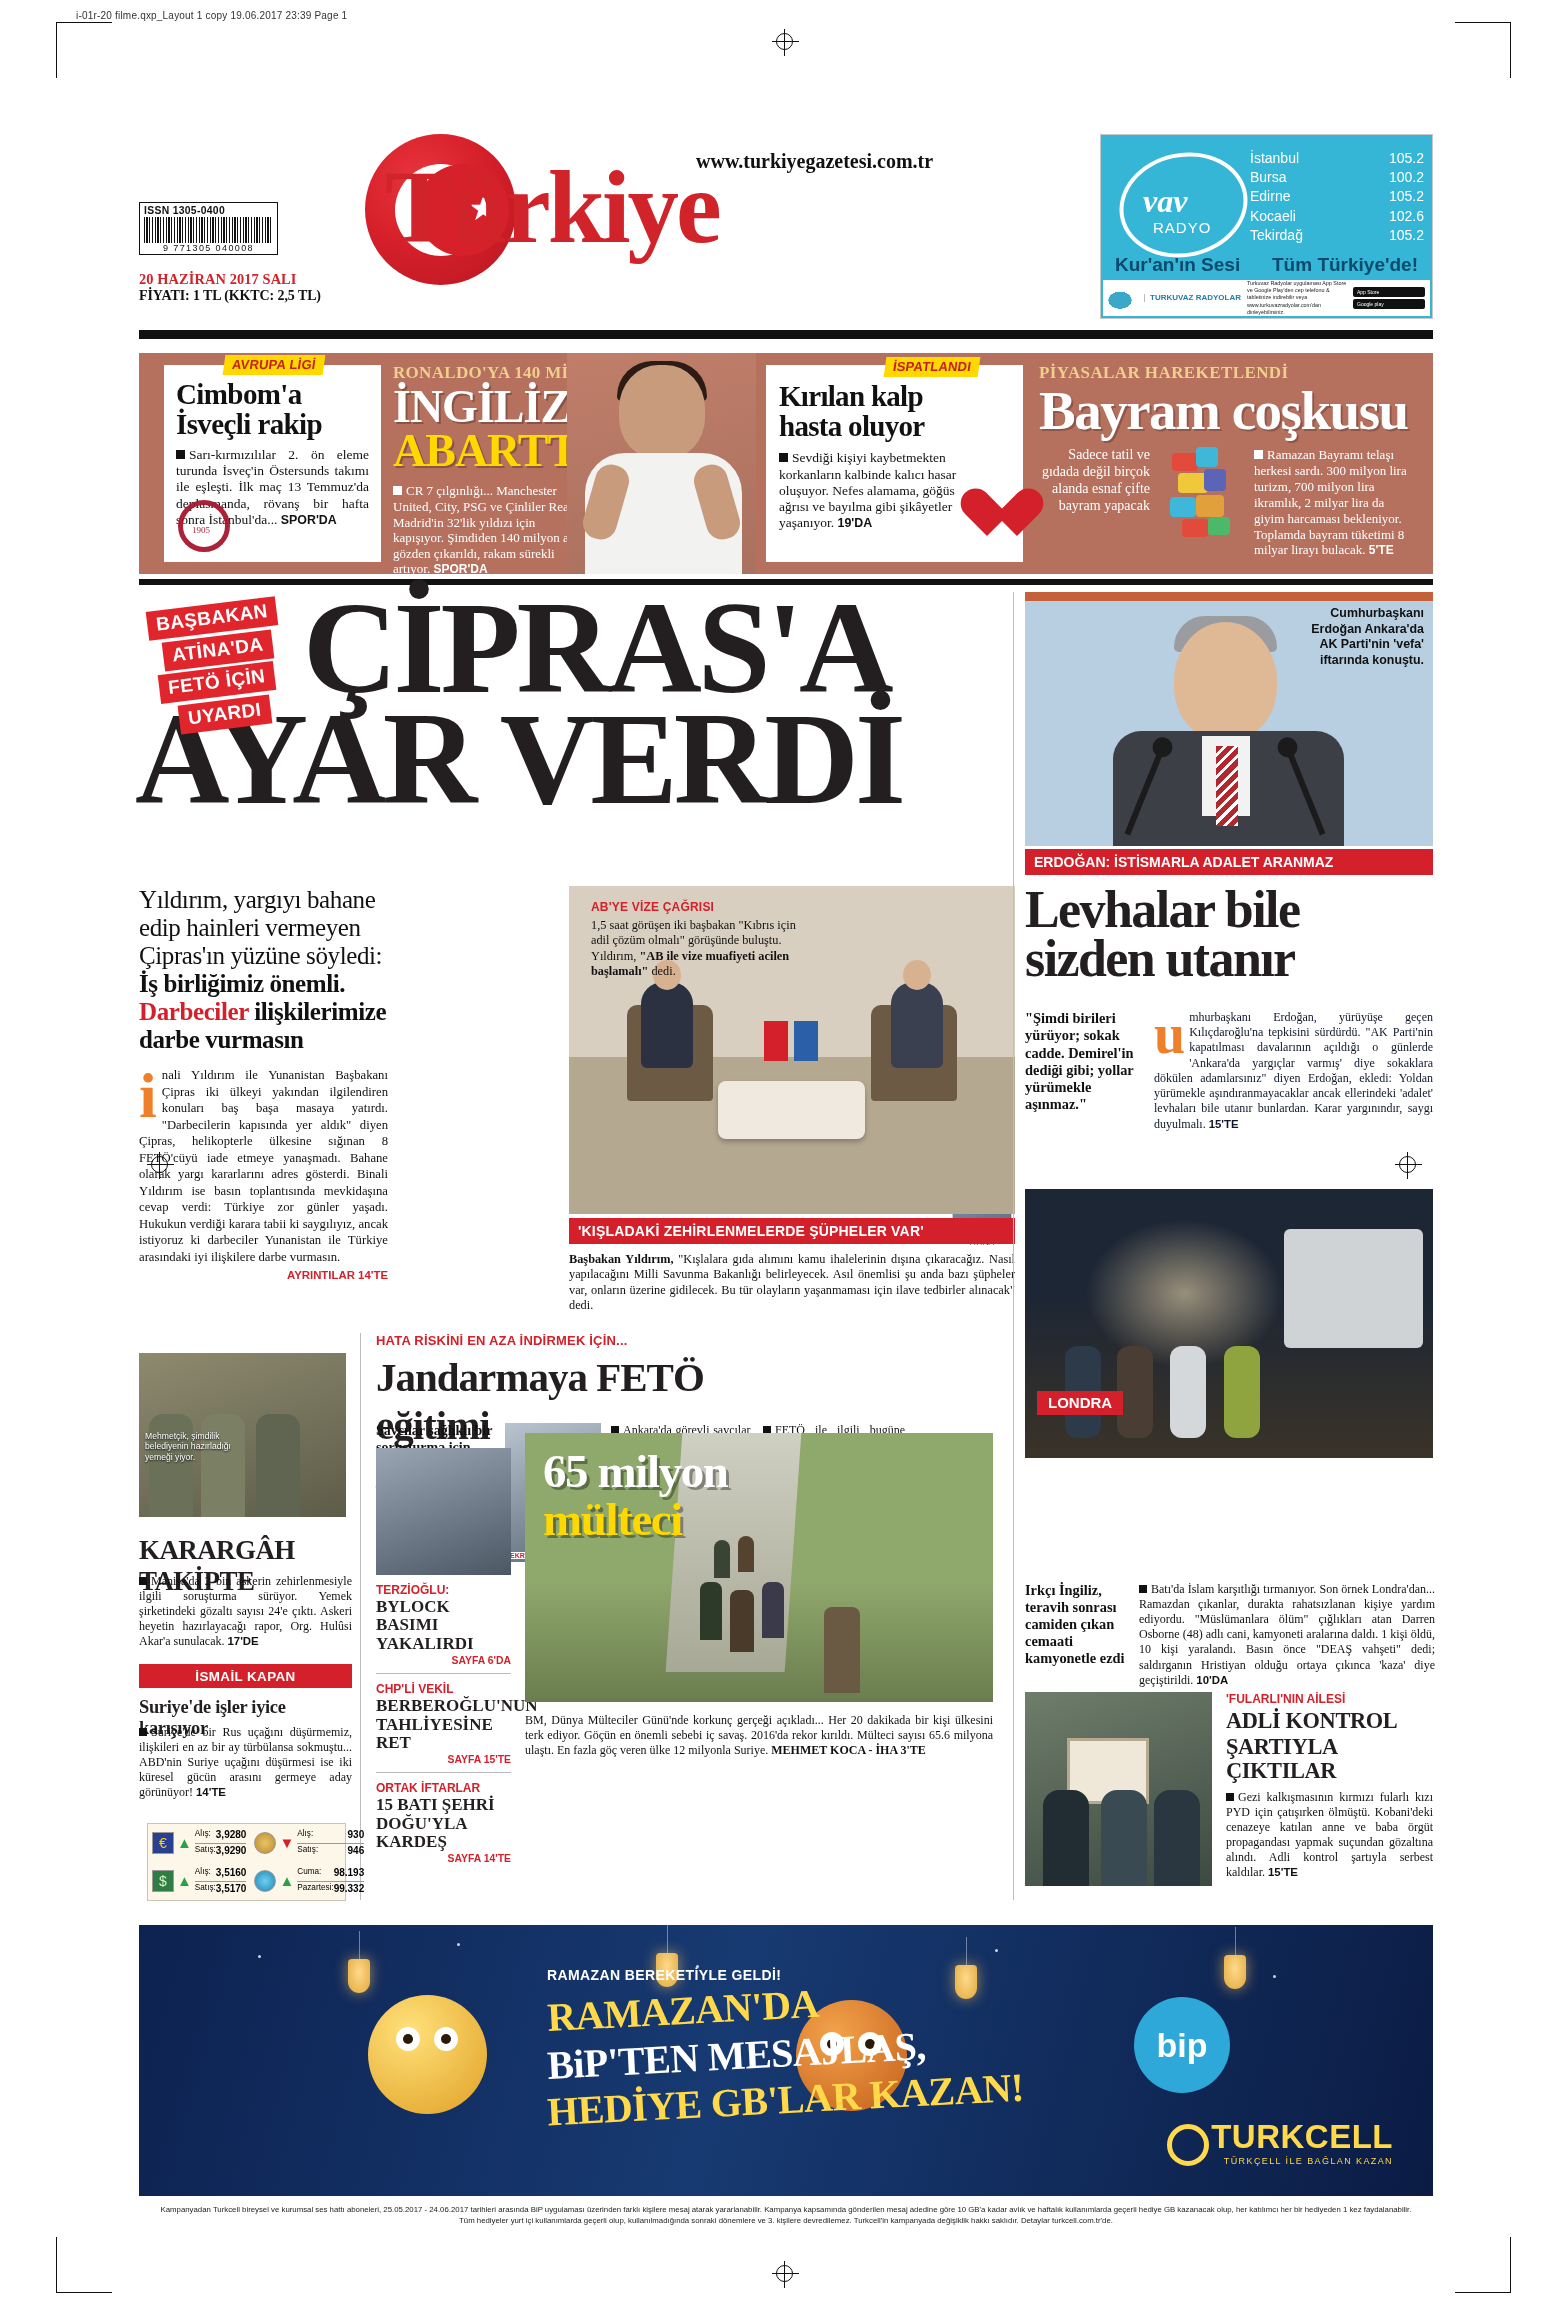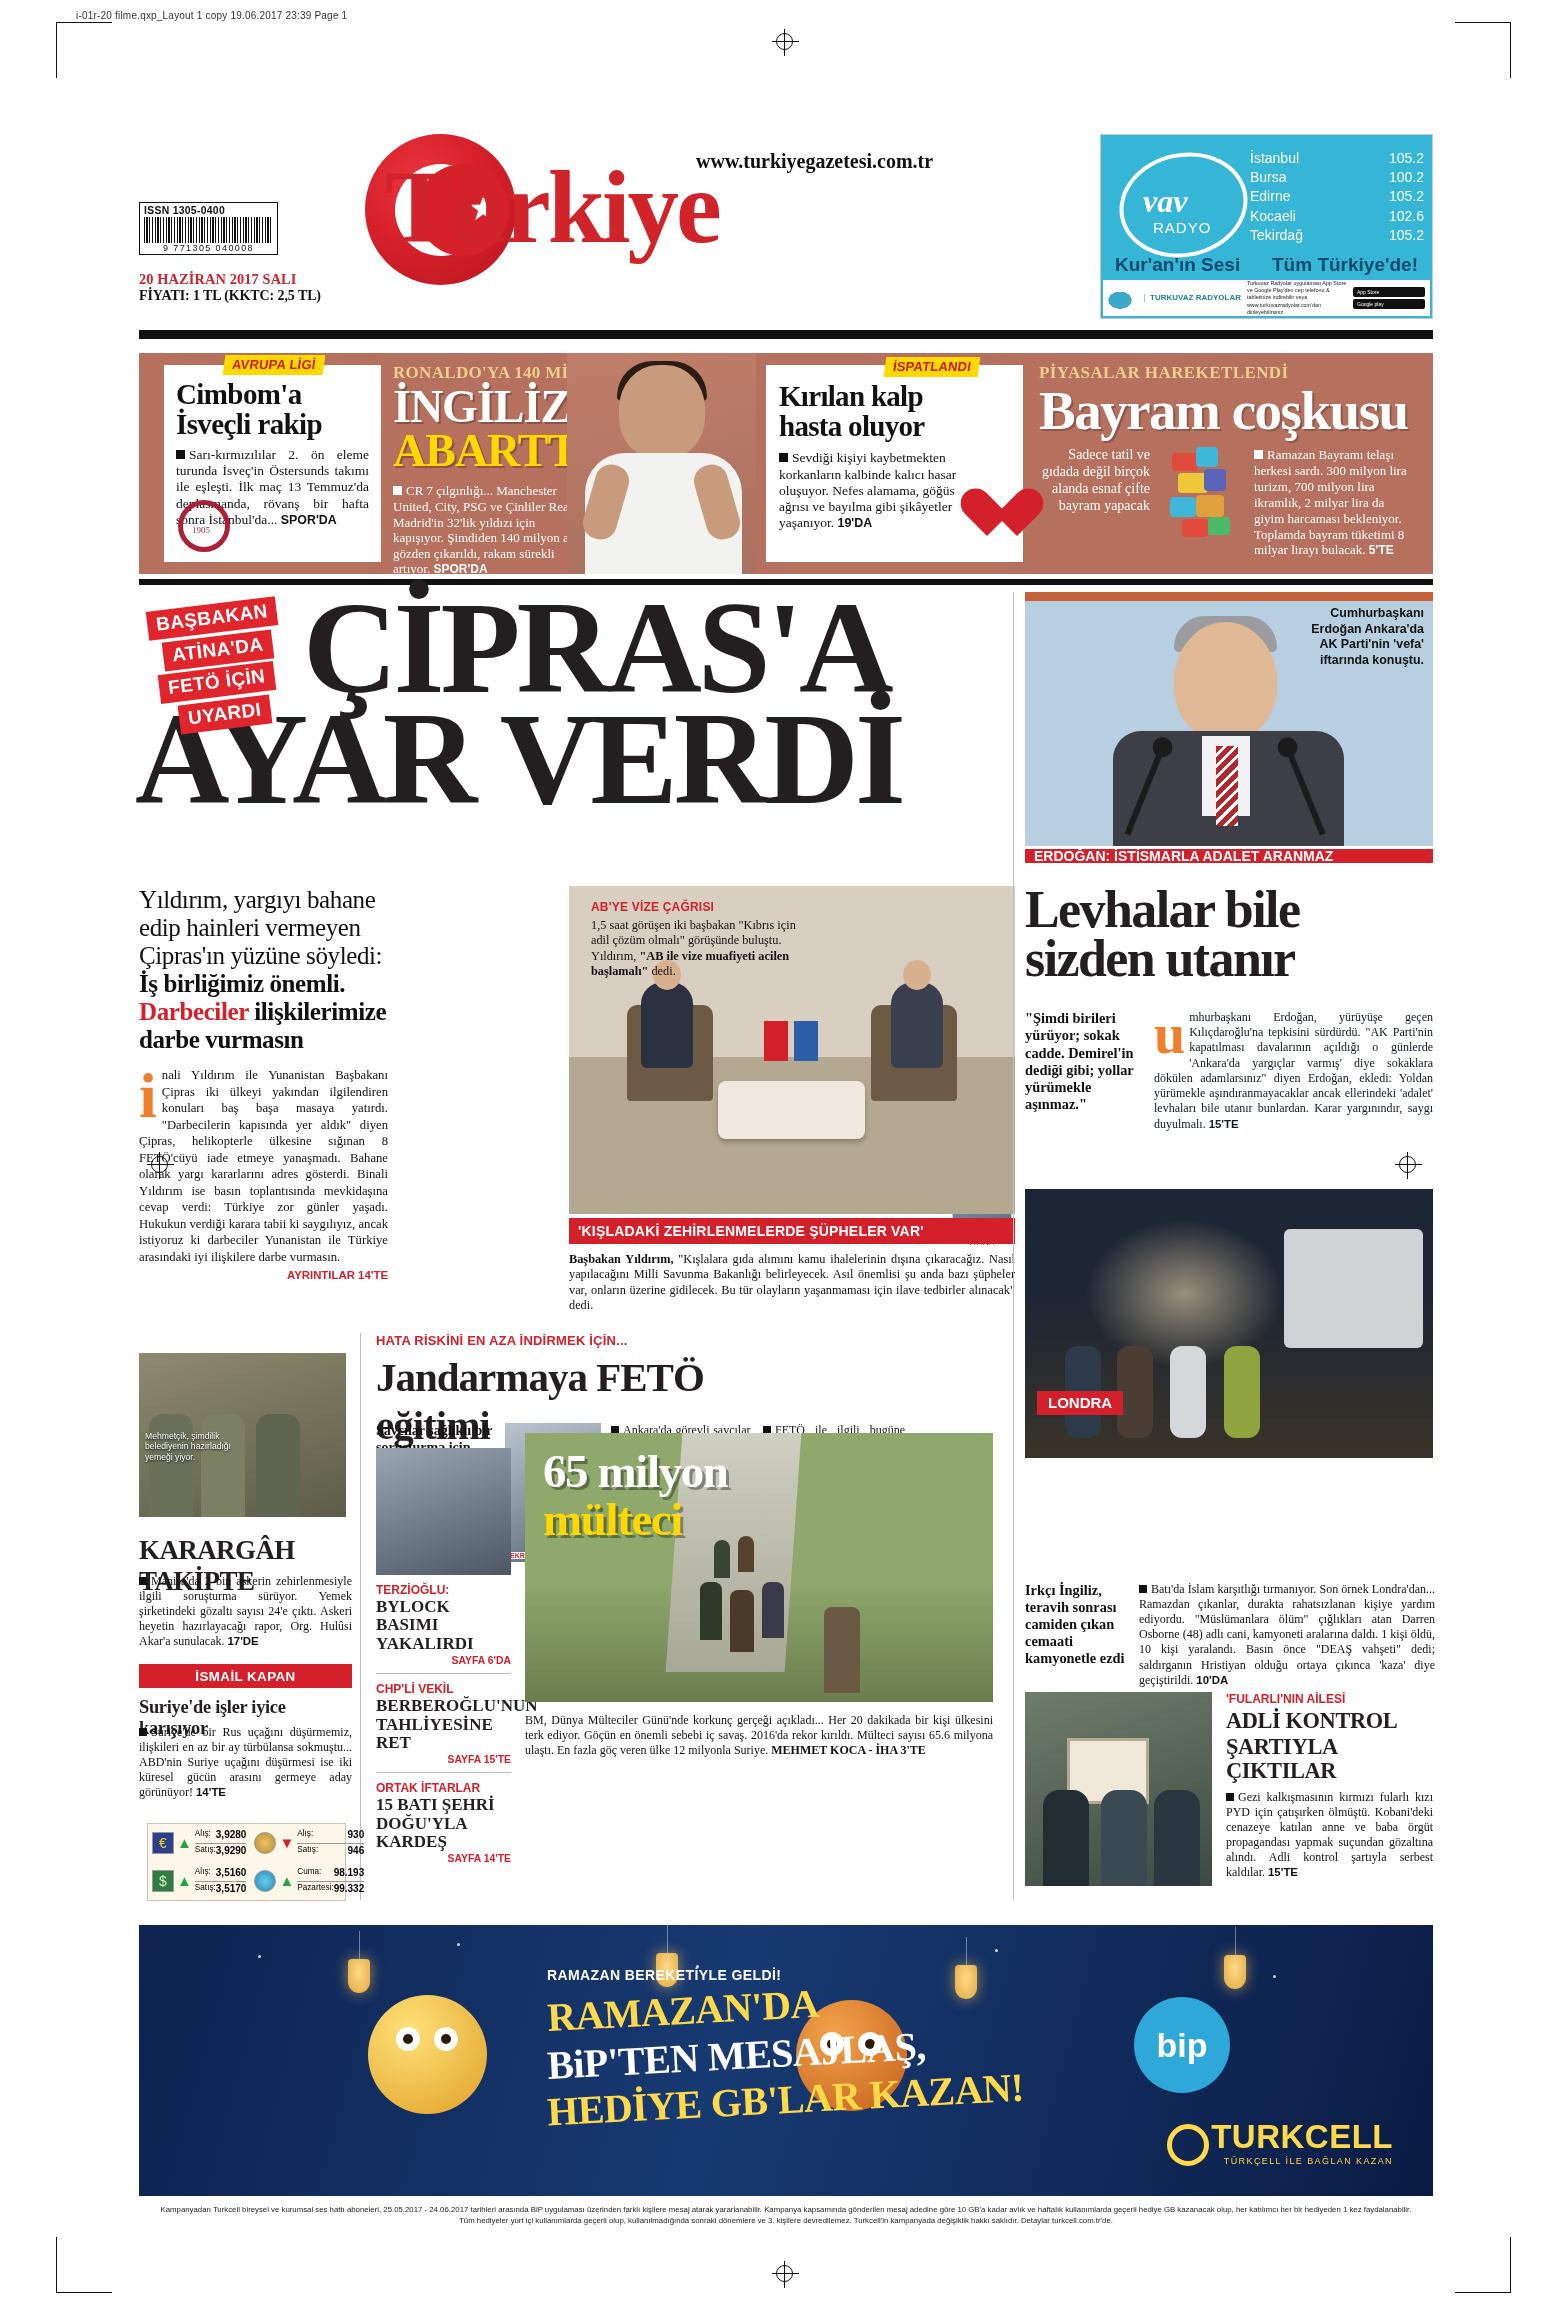--- a/index.html
+++ b/index.html
@@ -265,21 +265,21 @@
      background: #f2f2f2; }
   .erd-tie { position: absolute; left: 191px; top: 154px; width: 22px; height: 80px;
      background: repeating-linear-gradient(135deg,#b3272e 0 5px,#fff 5px 8px); }
   .erd-mic { position: absolute; width: 6px; height: 90px; background: #1b1b1b;
      transform-origin: top center; }
   .erd-mic::before { content:""; position:absolute; left:-7px; top:-14px; width: 20px;
      height: 20px; border-radius: 50%; background: #1b1b1b; }
   .erd-cap { position: absolute; right: 9px; top: 14px; width: 119px; text-align: right;
      font-family: "Liberation Sans", sans-serif; font-weight: bold; font-size: 12.4px;
      line-height: 1.25; color: #111; }
-  .erd-redbar { position: absolute; left: 0; top: 257px; width: 408px; height: 14px;
+  .erd-redbar { position: absolute; left: 0; top: 257px; width: 408px; height: 26px;
      background: #d4202a; display: flex; align-items: center; padding-left: 9px; }
   .erd-redbar span { font-family: "Liberation Sans", sans-serif; font-weight: bold;
      font-size: 14px; color: #fff; }
   .erd-h { position: absolute; left: 0; top: 294px; width: 408px;
      font-family: "Liberation Serif", serif; font-weight: bold; font-size: 52px;
      line-height: .94; letter-spacing: -1.6px; color: #231f20; }
   .erd-cols { position: absolute; left: 0; top: 418px; width: 408px; display: flex; gap: 12px; }
   .erd-quote { width: 117px; font-family: "Liberation Serif", serif; font-weight: bold;
      font-size: 14.4px; line-height: 1.2; color: #111; }
   .erd-body { flex: 1; font-family: "Liberation Serif", serif; font-size: 12px;

